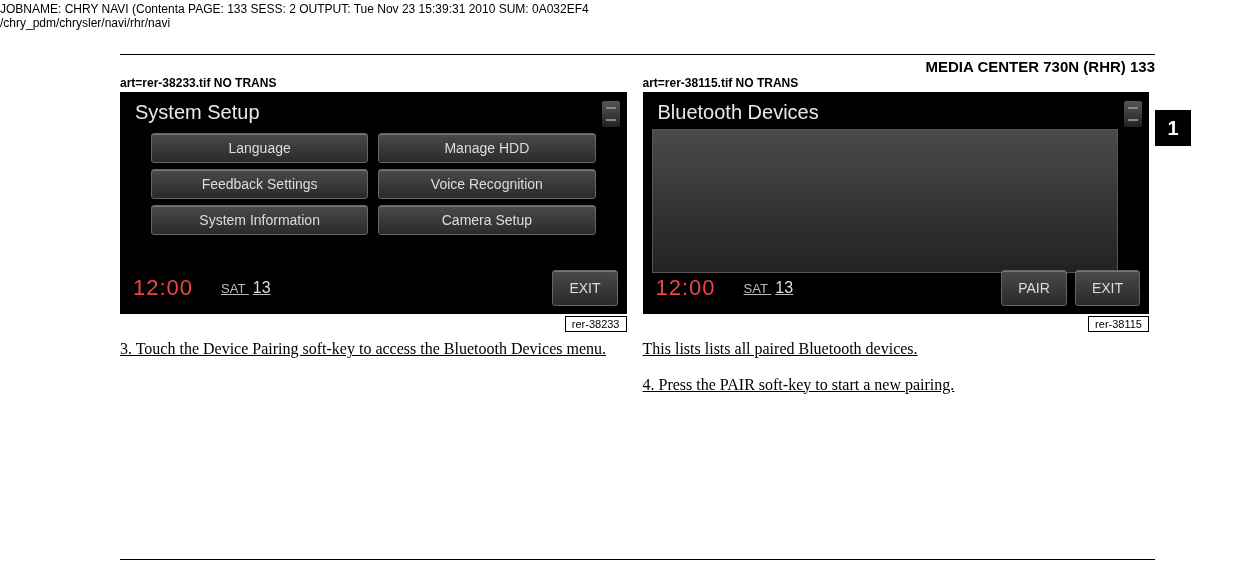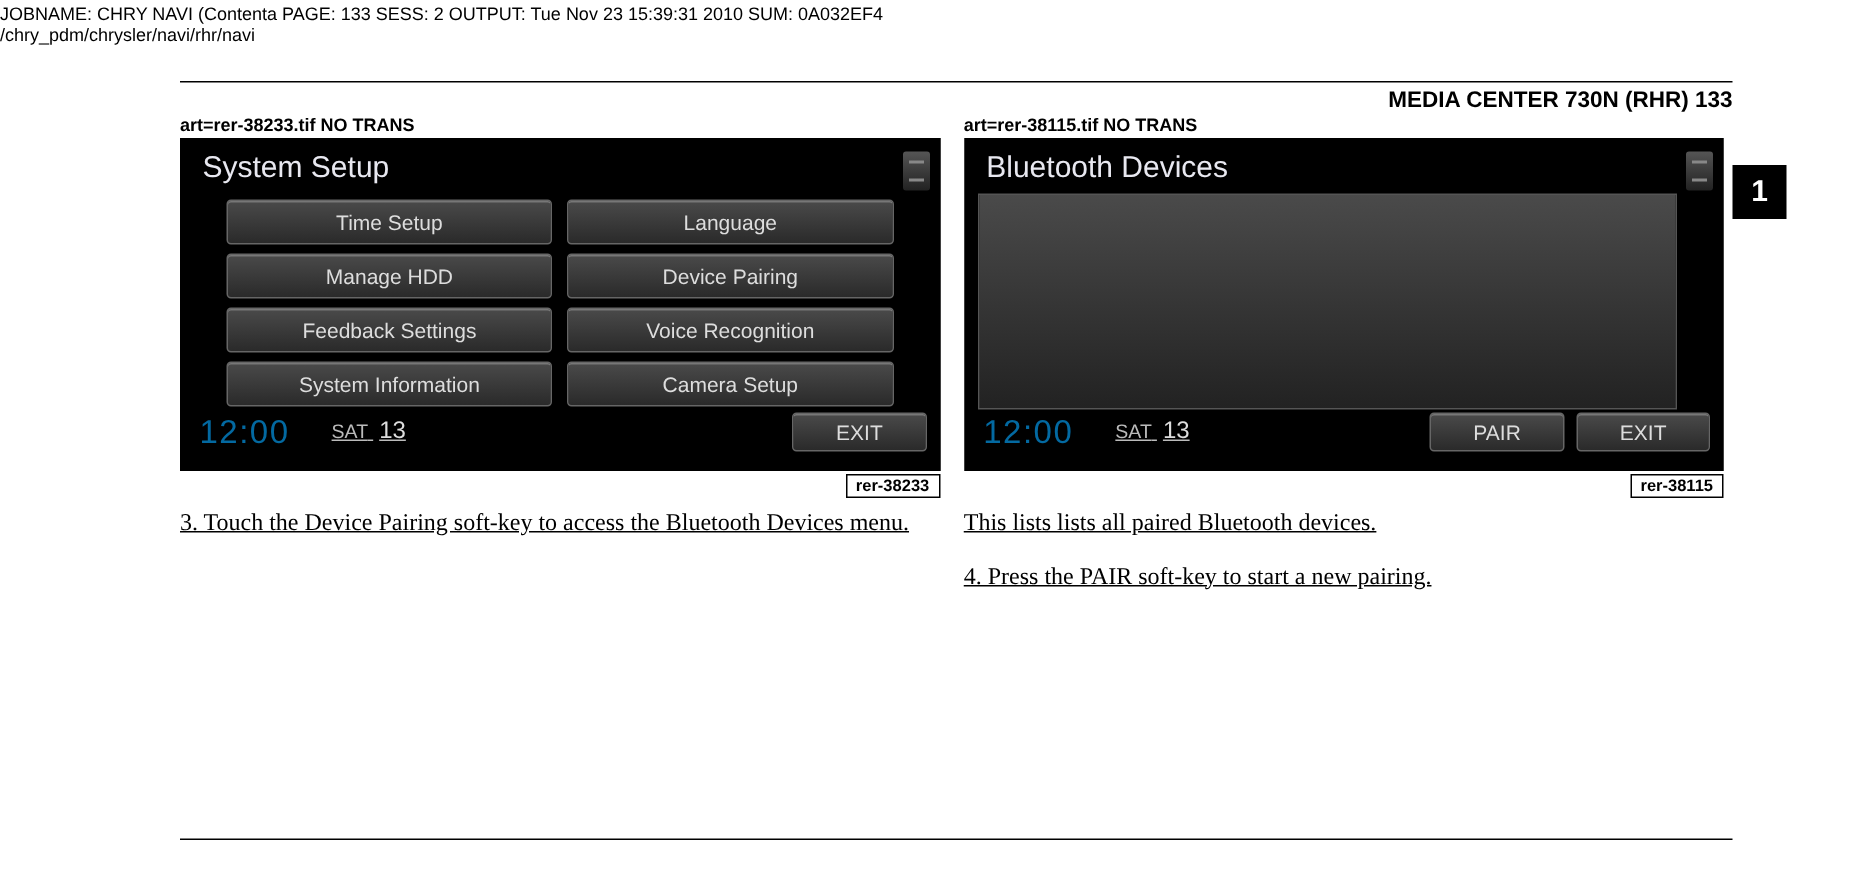--- a/index.html
+++ b/index.html
@@ -129,56 +129,56 @@
   }
   .status-bar {
     position: absolute;
     bottom: 12px;
     left: 0; right: 0;
     height: 26px;
     display: flex;
     align-items: center;
   }
   .clock {
-    color: #0369a1;
+    color: #ef4444;
     font-size: 22px;
     padding-left: 12px;
     letter-spacing: 1px;
   }
   .date {
     color: #bbb;
     font-size: 13px;
     padding-left: 28px;
     text-decoration: underline;
   }
   .date .num { font-size: 16px; color: #ddd; padding-left: 4px;}
   .bar-btn {
     background: linear-gradient(#4a4a4a,#2a2a2a);
     border: 1px solid #666;
     border-radius: 3px;
-    height: 26px;
-    padding: 0 28px;
+    height: 36px;
+    padding: 0 16px;
     display: flex;
     align-items: center;
     justify-content: center;
     color: #ddd;
     font-size: 14px;
     margin-right: 8px;
     box-shadow: inset 0 1px 0 #777;
   }
   .status-bar .spacer { flex: 1; }
   .rer-tag {
     position: absolute;
     right: 0;
     bottom: -2px;
     background: #fff;
     color: #000;
     border: 1px solid #000;
     font-size: 11px;
-    font-weight: bold;
+    font-weight: normal;
     padding: 1px 6px;
   }
   .screen-wrap { position: relative; padding-bottom: 16px; text-align: center;}
   .body-text {
     font-family: "Book Antiqua", Palatino, serif;
     font-size: 16px;
     color: #000;
     line-height: 1.35;
     margin-top: 8px;
     text-decoration: underline;
@@ -209,24 +209,22 @@
 
 <div class="content-row">
 
   <div class="col">
     <div class="art-label">art=rer-38233.tif       NO TRANS</div>
     <div class="screen-wrap">
       <div class="screen">
         <div class="screen-title">System Setup</div>
         <div class="scrollbar"></div>
         <div class="btn-grid">
-          <div class="soft-btn">Time Setup</div>
           <div class="soft-btn">Language</div>
           <div class="soft-btn">Manage HDD</div>
-          <div class="soft-btn">Device Pairing</div>
           <div class="soft-btn">Feedback Settings</div>
           <div class="soft-btn">Voice Recognition</div>
           <div class="soft-btn">System Information</div>
           <div class="soft-btn">Camera Setup</div>
         </div>
         <div class="status-bar">
           <div class="clock">12:00</div>
           <div class="date">
             <span>SAT</span>
             <span class="num">13</span>

